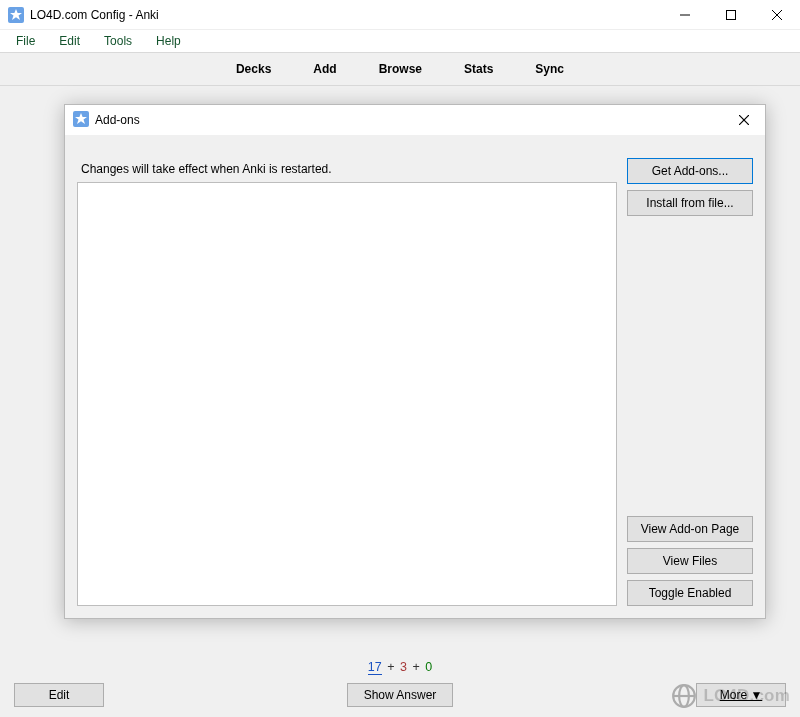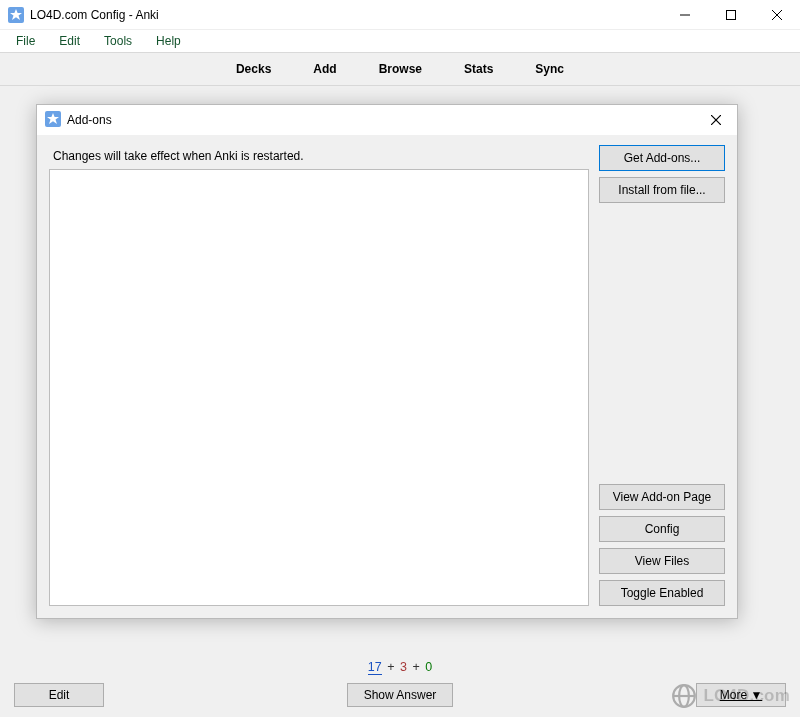--- a/index.html
+++ b/index.html
@@ -100,21 +100,21 @@
     font-size: 12px;
     min-width: 80px;
     text-align: center;
   }
   .btn-wide { min-width: 106px; }
   .btn-edit { min-width: 90px; }
   .btn-more { min-width: 90px; text-decoration: underline; }
   
   .dialog {
     position: absolute;
-    left: 36px;
+    left: 64px;
     top: 18px;
     width: 702px;
     height: 515px;
     background: #f0f0f0;
     border: 1px solid #b9b9b9;
     box-shadow: 0 2px 18px rgba(0,0,0,0.25);
   }
   .dlg-title {
     height: 30px;
     display: flex;
@@ -122,21 +122,21 @@
     background: #fff;
     padding-left: 8px;
   }
   .dlg-title .dlg-text { flex: 1; font-size: 12px; }
   .dlg-close {
     width: 42px; height: 30px;
     display: flex; align-items: center; justify-content: center;
     font-size: 14px;
   }
   .dlg-body {
-    padding: 10px 12px 12px 12px;
+    padding: 23px 12px 12px 12px;
     display: flex;
     gap: 10px;
     height: calc(100% - 30px);
   }
   .dlg-left { flex: 1; display: flex; flex-direction: column; }
   .dlg-msg { font-size: 12px; color: #000; margin: 4px 2px 6px 4px; }
   .dlg-list {
     flex: 1;
     background: #fff;
     border: 1px solid #bdbdbd;
@@ -252,21 +252,20 @@
     <div class="dlg-body">
       <div class="dlg-left">
         <div class="dlg-msg">Changes will take effect when Anki is restarted.</div>
         <div class="dlg-list"></div>
       </div>
       <div class="dlg-right">
         <button class="dlg-btn focused">Get Add-ons...</button>
         <button class="dlg-btn">Install from file...</button>
         <div class="spacer"></div>
         <button class="dlg-btn">View Add-on Page</button>
-        <button class="dlg-btn">Config</button>
         <button class="dlg-btn">View Files</button>
         <button class="dlg-btn">Toggle Enabled</button>
       </div>
     </div>
   </div>
 </div>
 
 <div class="bottom-bar">
   <div class="counts">
     <span class="count-blue">17</span>

